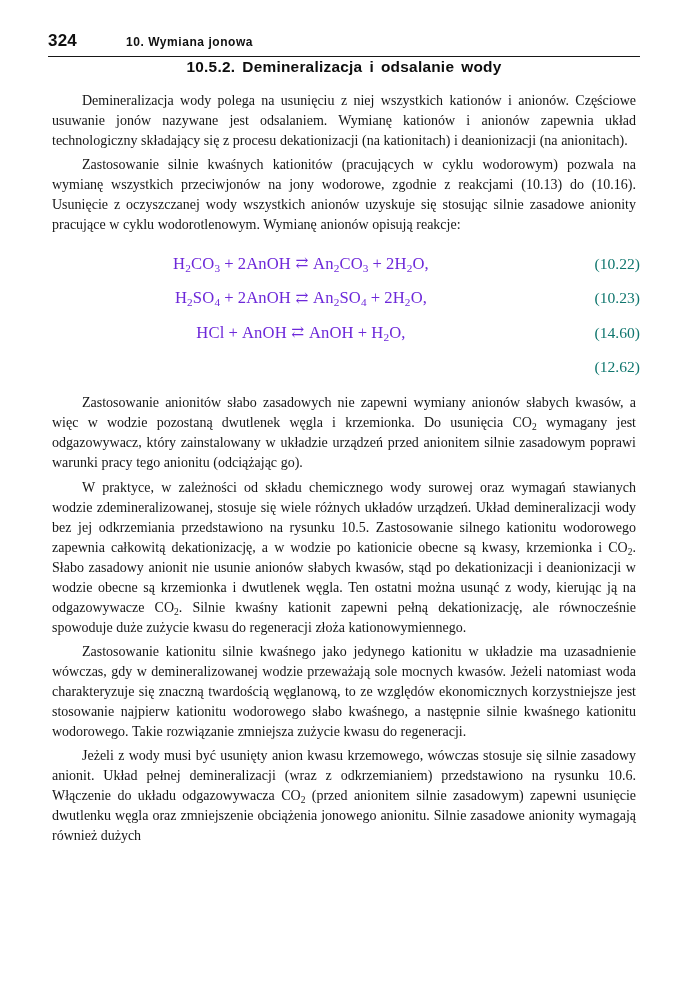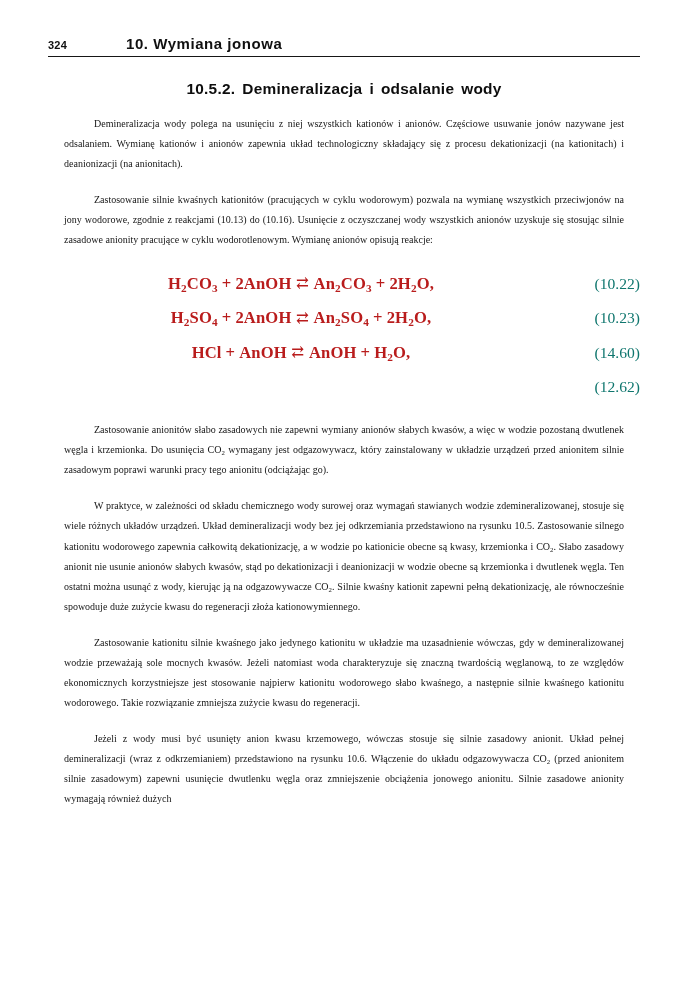--- a/index.html
+++ b/index.html
@@ -29,72 +29,72 @@
   .running-head {
     position: absolute;
     left: 48px;
     top: 31px;
     width: 592px;
     height: 22px;
   }
   .folio {
     position: absolute;
     left: 0;
-    top: 8px;
+    top: 0;
     font-family: "Liberation Sans", "DejaVu Sans", sans-serif;
     font-weight: bold;
-    font-size: 11px;
+    font-size: 17px;
     letter-spacing: 0.2px;
     color: #101010;
   }
   .chapter-title {
     position: absolute;
     left: 78px;
     top: 4px;
     font-family: "Liberation Sans", "DejaVu Sans", sans-serif;
     font-weight: bold;
-    font-size: 15px;
+    font-size: 12px;
     letter-spacing: 0.55px;
     color: #101010;
     white-space: nowrap;
     text-align: right;
   }
   .head-rule {
     position: absolute;
     left: 48px;
     top: 56px;
     width: 592px;
     height: 0;
     border-top: 1.6px solid #161616;
   }
 
   
   .content {
     position: absolute;
     left: 48px;
-    top: 80px;
+    top: 58px;
     width: 592px;
   }
 
   h2.section-heading {
     margin: 0 0 15px 0;
     padding: 0;
     font-family: "Liberation Sans", "DejaVu Sans", sans-serif;
     font-size: 15.4px;
     font-weight: bold;
     letter-spacing: 0.25px;
     text-align: center;
     color: #0d0d0d;
     word-spacing: 2.5px;
   }
 
   p.body-par {
-    margin: 16px;
+    margin: 4px;
     padding: 0;
-    font-size: 10px;
+    font-size: 14px;
     line-height: 20.05px;
     text-align: justify;
     text-indent: 30px;
     color: #151515;
     hyphens: manual;
     word-spacing: 0.1px;
   }
 
   sub {
     font-size: 0.68em;
@@ -110,24 +110,23 @@
     position: relative;
     height: 34.5px;
     display: flex;
     align-items: center;
     justify-content: center;
   }
   .eq-body {
     font-size: 16.6px;
     letter-spacing: 0.15px;
     white-space: nowrap;
-    color: #b91c1c;
+    color: #6d28d9;
     
     margin-right: 86px;
-    font-weight: bold;
   }
   .eq-body .op {
     padding: 0 4px;
   }
   .eq-arrow {
     padding: 0 4.5px;
     font-size: 15.4px;
     position: relative;
     top: -0.5px;
   }

